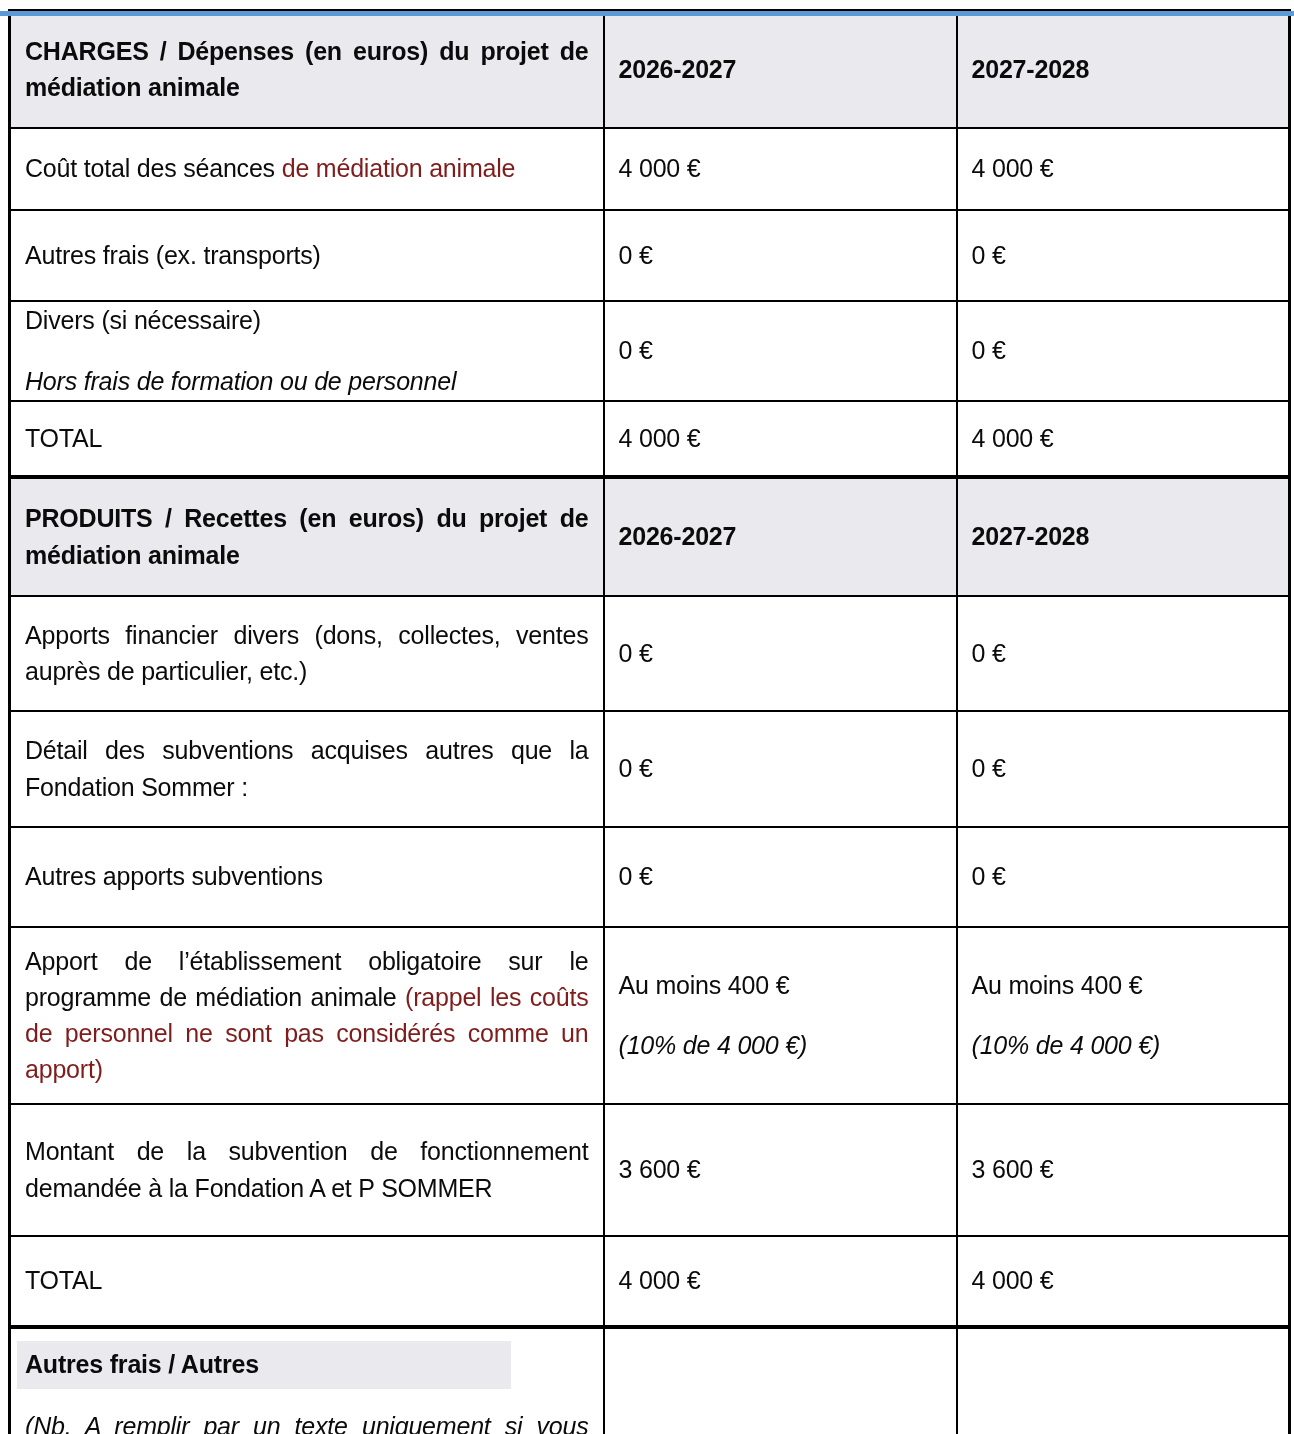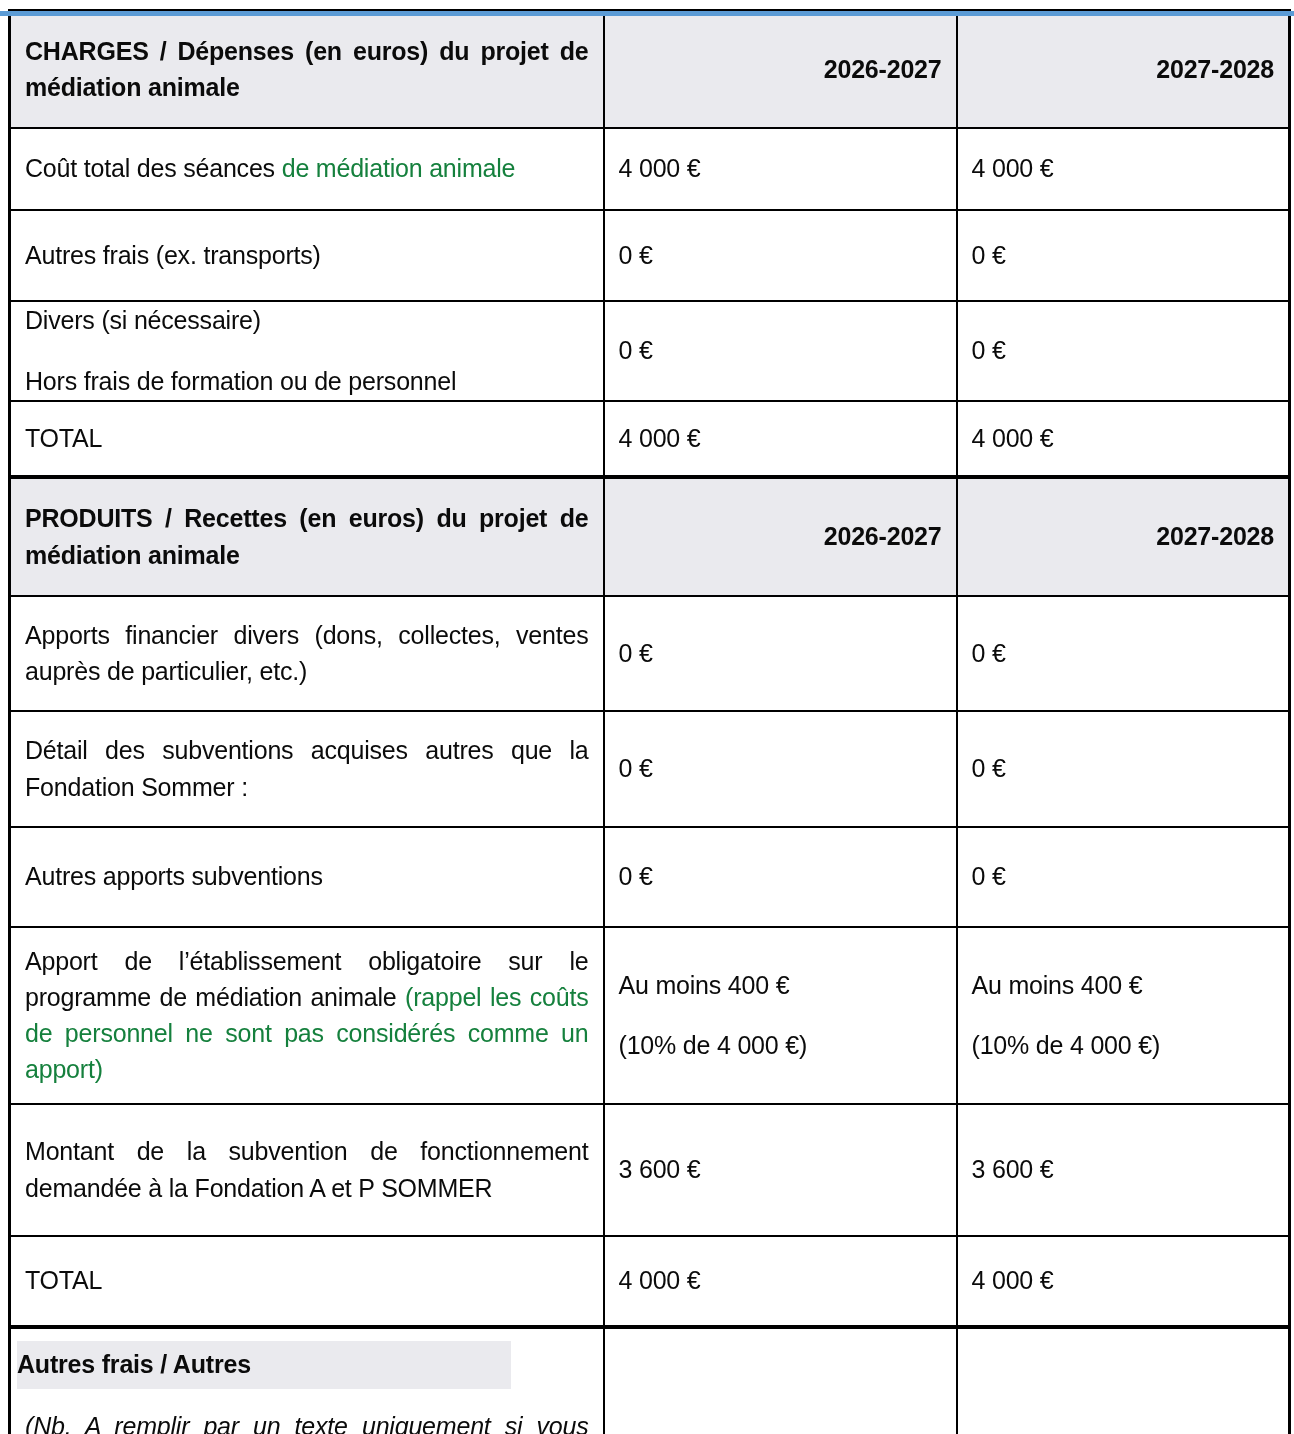--- a/index.html
+++ b/index.html
@@ -21,31 +21,31 @@
     border:2px solid #000;
     vertical-align:middle;
     padding:0 14px;
     font-size:25px; line-height:1.45;
   }
   col.c1 { width:594px; }
   col.c2 { width:353px; }
   col.c3 { width:333px; }
   .head { background:#eaeaee; font-weight:bold; }
   .label-cell { text-align:justify; }
-  .center { text-align:right; }
+  .center { text-align:left; }
   .bold { font-weight:normal; }
-  .red { color:#15803d; }
+  .red { color:#7f1d1d; }
   td p { margin:0; }
-  td p + p { margin-top:24px; }
+  td p + p { margin-top:24px;font-style:italic; }
   tr.sep td { border-top:4px solid #000; }
   .footer-cell { vertical-align:top; padding-top:12px; padding-bottom:10px; }
   .hl-box {
     background:#eaeaee; font-weight:bold;
     width:494px; box-sizing:border-box;
-    margin-left:-8px; padding:5px 8px 7px 0;
+    margin-left:-8px; padding:5px 8px 7px 8px;
   }
   .note {
     font-style:italic; text-align:justify;
     margin-top:18px !important; line-height:1.55;
   }
 </style>
 </head>
 <body>
 
 <div class="page">

